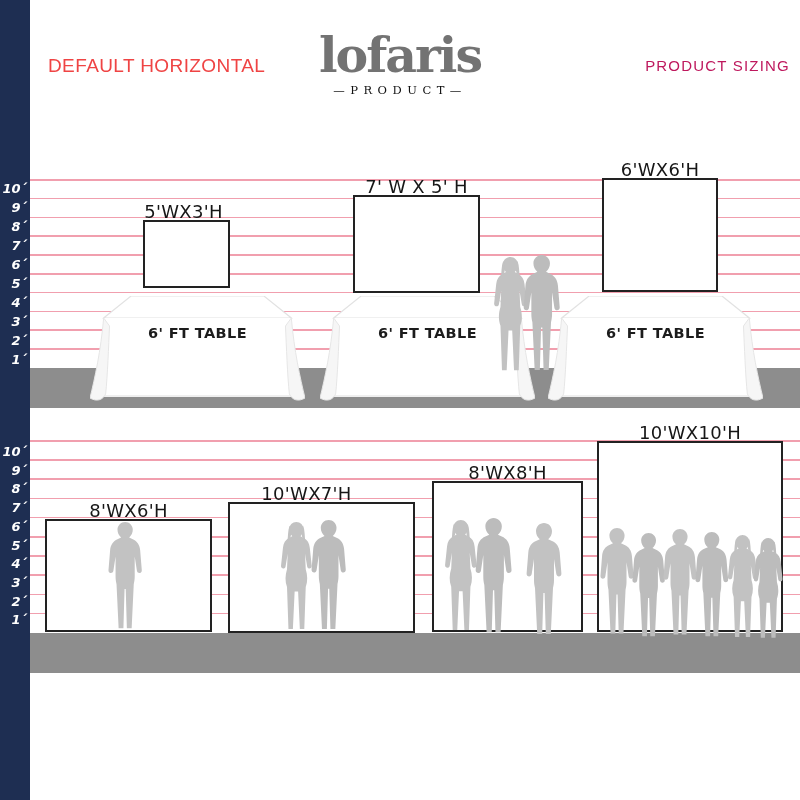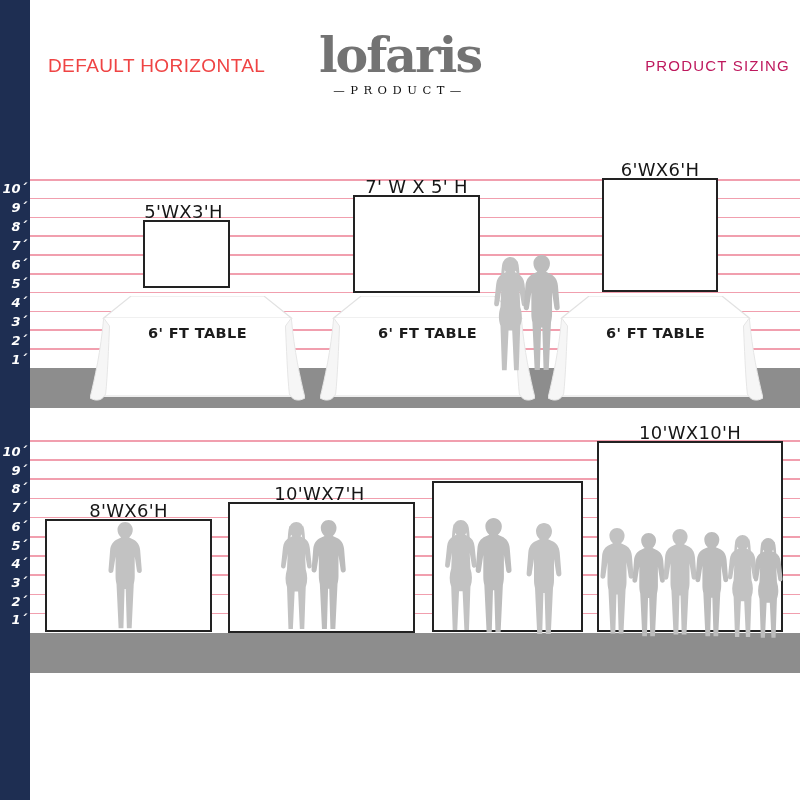--- a/index.html
+++ b/index.html
@@ -88,22 +88,23 @@
   <div class="bd" style="left:143px;top:220px;width:87px;height:68px"></div>
   <div class="bd-label" style="left:110px;top:201px;width:147px">5'WX3'H</div>
   <div class="bd" style="left:353px;top:195px;width:127px;height:98px"></div>
   <div class="bd-label" style="left:323px;top:176px;width:187px">7' W X 5' H</div>
   <div class="bd" style="left:602px;top:178px;width:116px;height:114px"></div>
   <div class="bd-label" style="left:572px;top:159px;width:176px">6'WX6'H</div>
 
   <div class="bd" style="left:45px;top:519px;width:167px;height:113px"></div>
   <div class="bd-label" style="left:15px;top:500px;width:227px">8'WX6'H</div>
   <div class="bd" style="left:228px;top:502px;width:187px;height:131px"></div>
-  <div class="bd-label" style="left:196px;top:483px;width:247px">10'WX7'H</div>
+  <div class="bd-label" style="left:183px;top:483px;width:247px">10'WX7'H</div>
   <div class="bd" style="left:432px;top:481px;width:151px;height:151px"></div>
+  <div class="bd-label" style="left:402px;top:462px;width:211px">8'WX8'H</div>
   <div class="bd" style="left:597px;top:441px;width:186px;height:191px"></div>
   <div class="bd-label" style="left:567px;top:422px;width:246px">10'WX10'H</div>
 
   <svg class="people" viewBox="0 0 800 800">
     <g fill="#c2c2c2">
 
       <g>
         <use href="#woman-shape" transform="translate(492,256) scale(1.02)"></use>
         <use href="#man-shape" transform="translate(521,254) scale(1.035)" fill="#bcbcbc"></use>
       </g>

